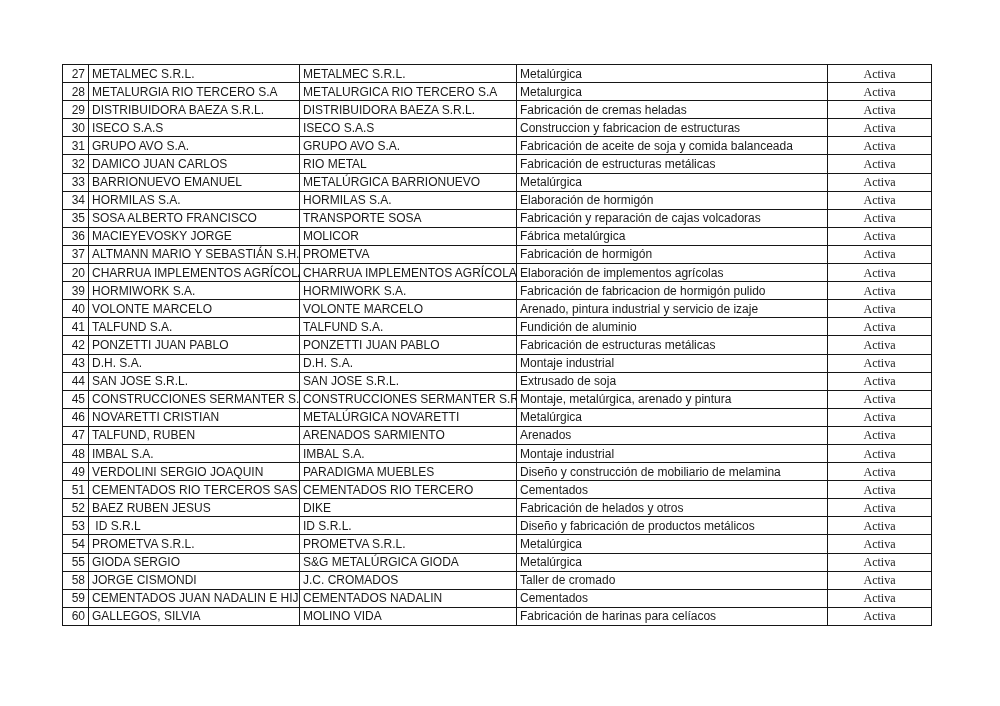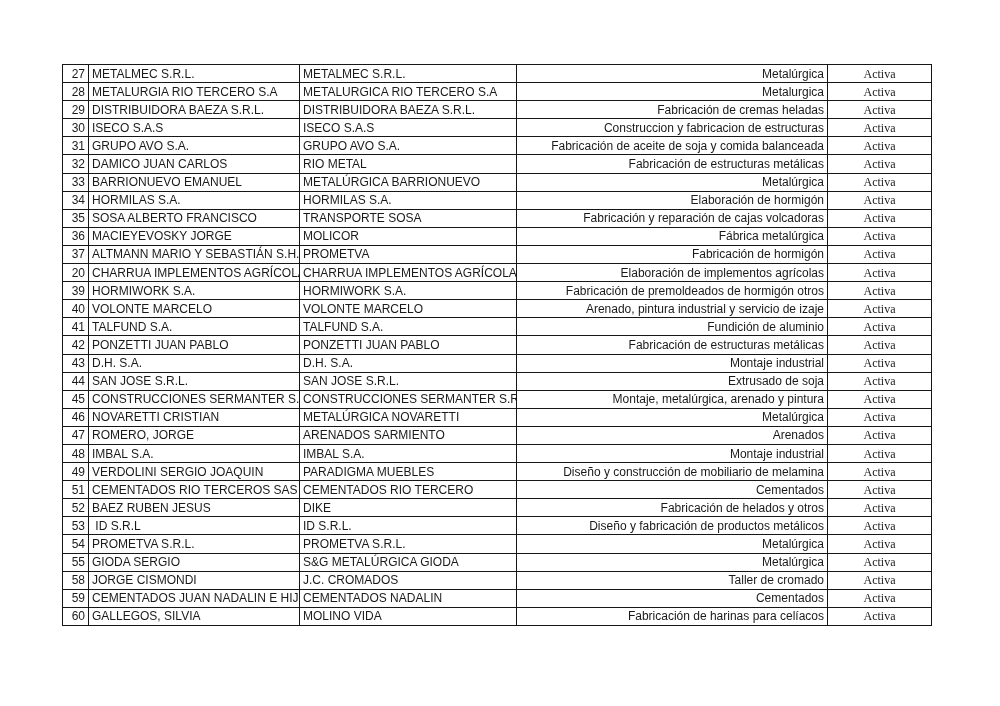--- a/index.html
+++ b/index.html
@@ -30,21 +30,21 @@
     line-height: 14px;
     color: #1a1a1a;
     padding: 0 3px 0 3px;
     white-space: pre;
     overflow: hidden;
     vertical-align: middle;
   }
   td.c-num    { text-align: right;  padding-right: 3px; margin-top: 12px; }
   td.c-razon  { text-align: left; }
   td.c-nombre { text-align: left; }
-  td.c-act    { text-align: right; }
+  td.c-act    { text-align: left; }
   td.c-estado { text-align: center; font-family: Liberation Serif, serif; }
 </style>
 </head>
 <body>
 
 <div class="page">
   <table class="registry-table">
     <colgroup>
       <col style="width:26px">
       <col style="width:211px">
@@ -134,21 +134,21 @@
     <td class="c-num">20</td>
     <td class="c-razon">CHARRUA IMPLEMENTOS AGRÍCOLAS S.A.S</td>
     <td class="c-nombre">CHARRUA IMPLEMENTOS AGRÍCOLAS S.A.S</td>
     <td class="c-act">Elaboración de implementos agrícolas</td>
     <td class="c-estado">Activa</td>
   </tr>
         <tr class="registry-row">
     <td class="c-num">39</td>
     <td class="c-razon">HORMIWORK S.A.</td>
     <td class="c-nombre">HORMIWORK S.A.</td>
-    <td class="c-act">Fabricación de premoldeados de hormigón otros</td>
+    <td class="c-act">Fabricación de fabricacion de hormigón pulido</td>
     <td class="c-estado">Activa</td>
   </tr>
         <tr class="registry-row">
     <td class="c-num">40</td>
     <td class="c-razon">VOLONTE MARCELO</td>
     <td class="c-nombre">VOLONTE MARCELO</td>
     <td class="c-act">Arenado, pintura industrial y servicio de izaje</td>
     <td class="c-estado">Activa</td>
   </tr>
         <tr class="registry-row">
@@ -188,21 +188,21 @@
   </tr>
         <tr class="registry-row">
     <td class="c-num">46</td>
     <td class="c-razon">NOVARETTI CRISTIAN</td>
     <td class="c-nombre">METALÚRGICA NOVARETTI</td>
     <td class="c-act">Metalúrgica</td>
     <td class="c-estado">Activa</td>
   </tr>
         <tr class="registry-row">
     <td class="c-num">47</td>
-    <td class="c-razon">ROMERO, JORGE</td>
+    <td class="c-razon">TALFUND, RUBEN</td>
     <td class="c-nombre">ARENADOS SARMIENTO</td>
     <td class="c-act">Arenados</td>
     <td class="c-estado">Activa</td>
   </tr>
         <tr class="registry-row">
     <td class="c-num">48</td>
     <td class="c-razon">IMBAL S.A.</td>
     <td class="c-nombre">IMBAL S.A.</td>
     <td class="c-act">Montaje industrial</td>
     <td class="c-estado">Activa</td>

